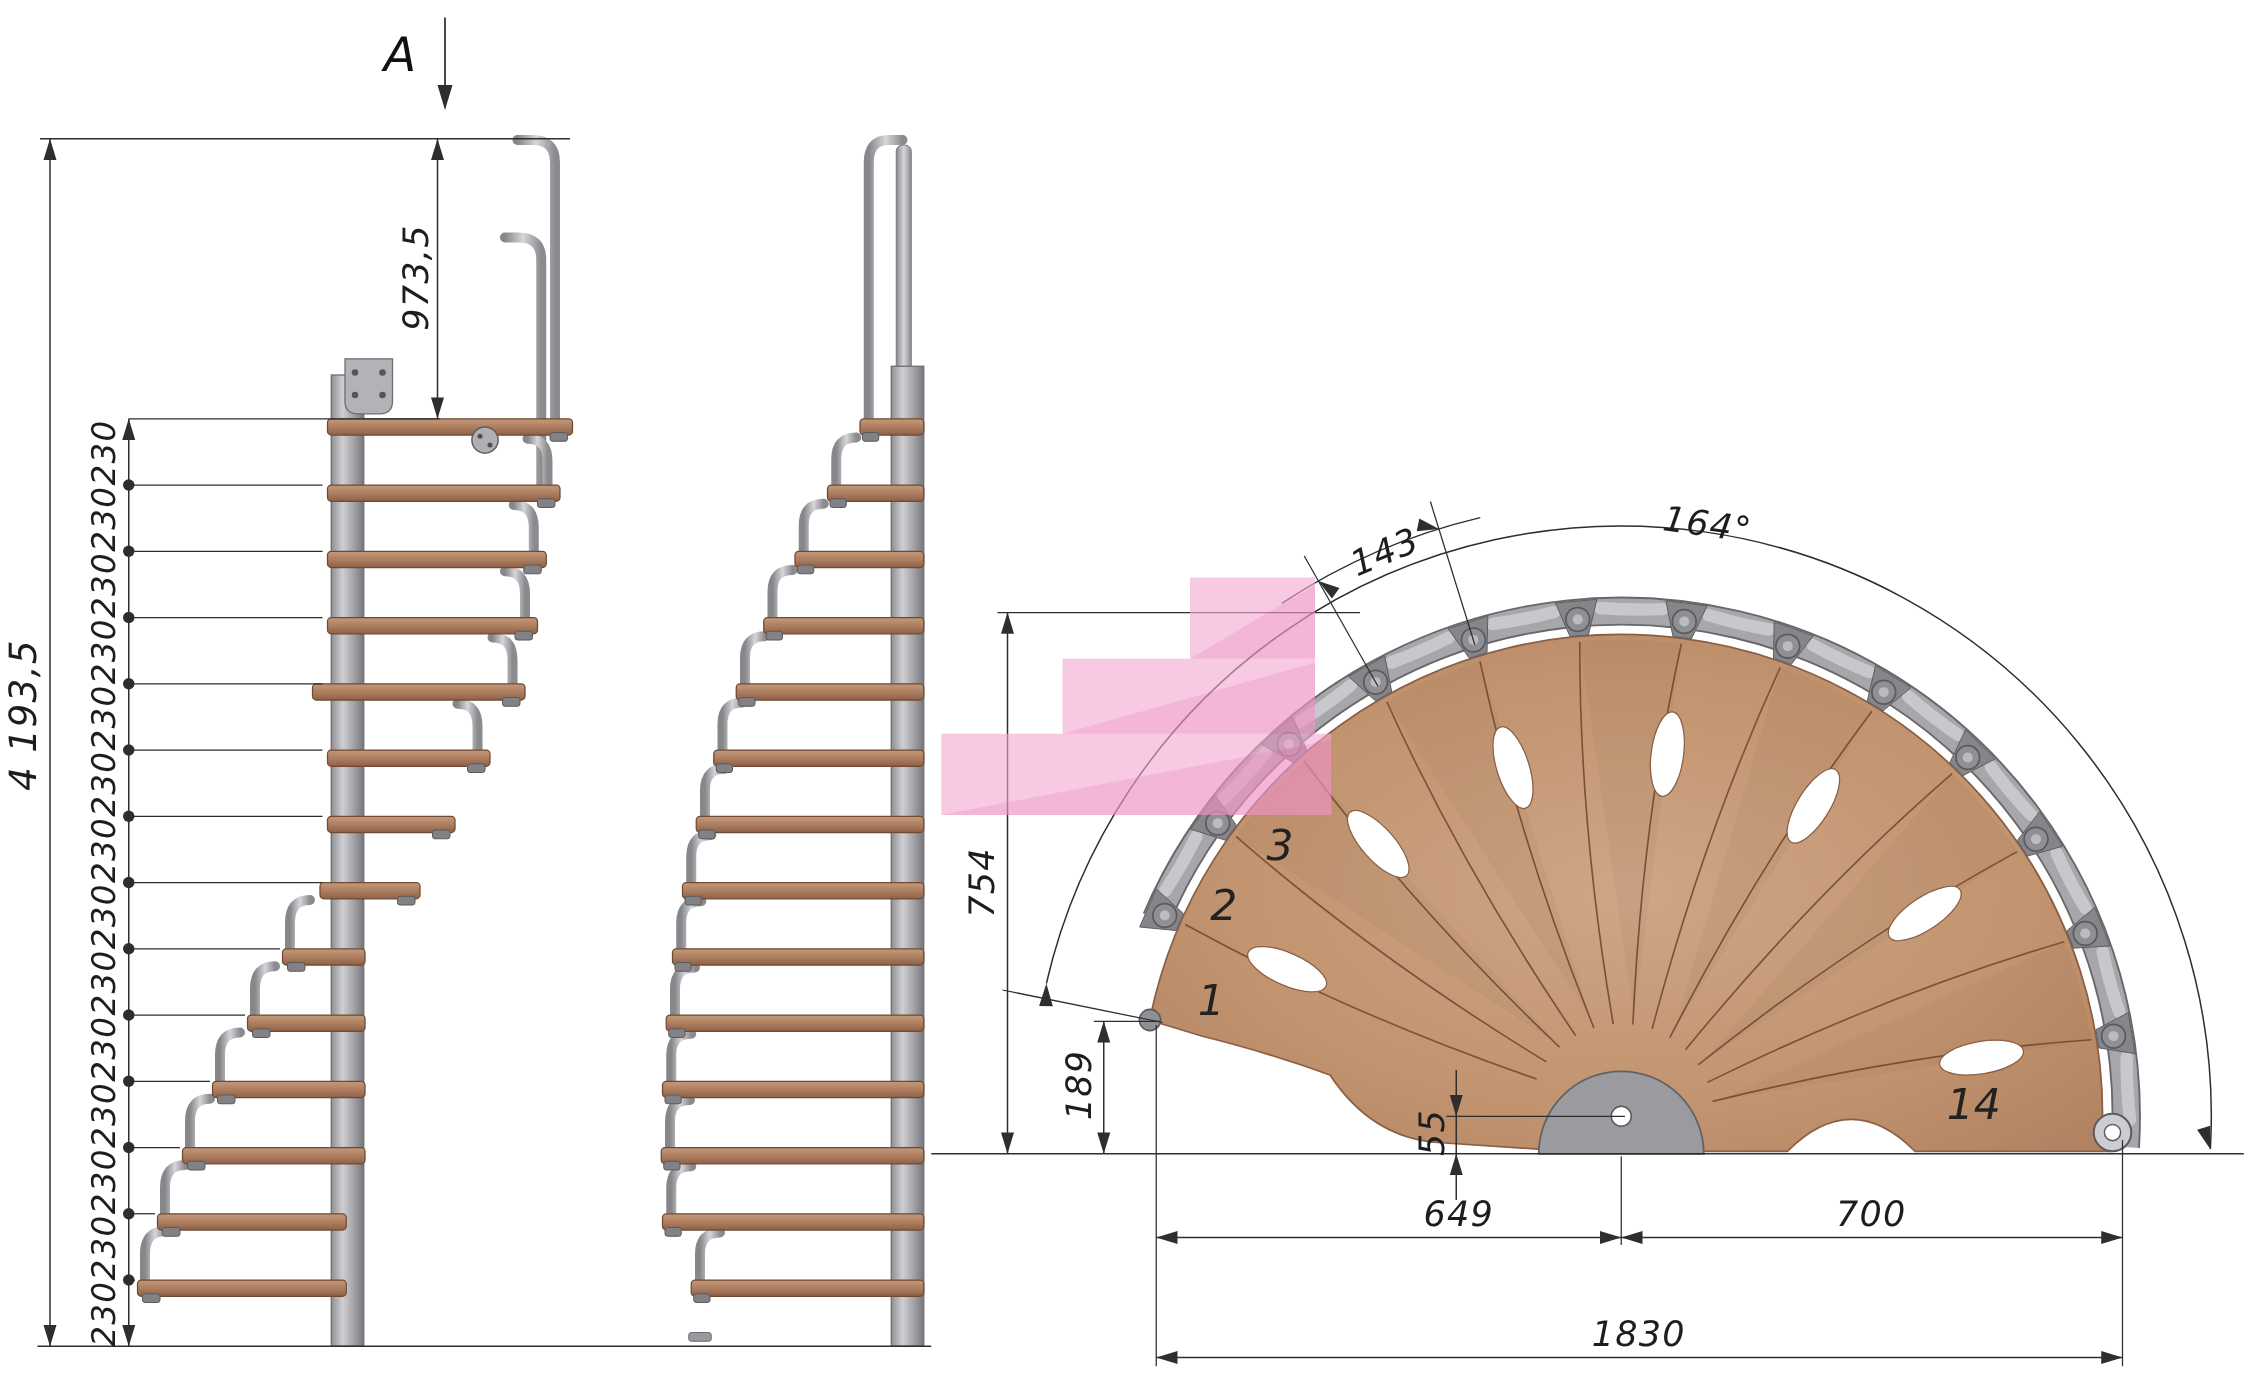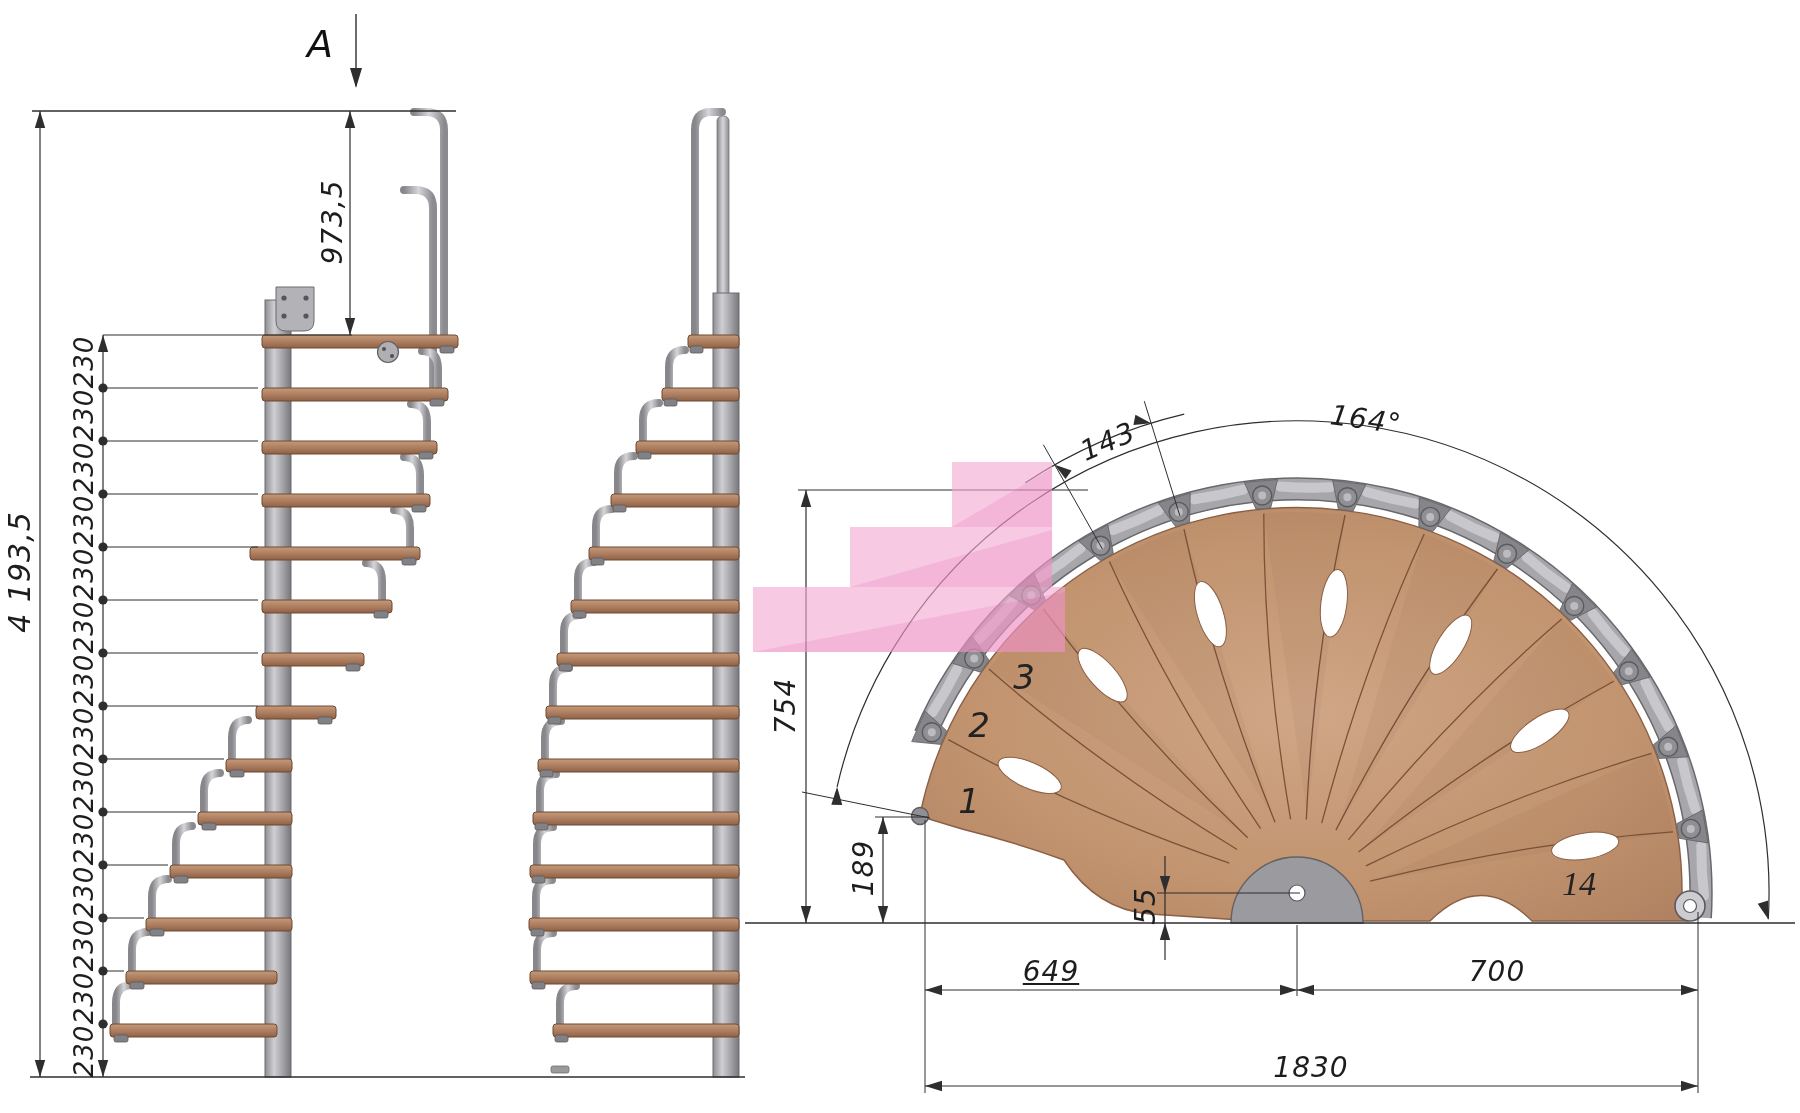--- a/index.html
+++ b/index.html
@@ -340,23 +340,23 @@
       <div class="dim small" style="left: 84px; top: 838.5px; --r: -90deg;">230</div>
       <div class="dim small" style="left: 84px; top: 891.5px; --r: -90deg;">230</div>
       <div class="dim small" style="left: 84px; top: 944.5px; --r: -90deg;">230</div>
       <div class="dim small" style="left: 84px; top: 997.5px; --r: -90deg;">230</div>
       <div class="dim small" style="left: 84px; top: 1050.5px; --r: -90deg;">230</div>
     </div>
 
   <div class="dim" style="left:786px;top:706px;--r:-90deg;">754</div>
   <div class="dim" style="left:864px;top:868px;--r:-90deg;">189</div>
   <div class="dim" style="left:1146px;top:906px;--r:-90deg;">55</div>
-  <div class="dim" style="left:1051px;top:972px;text-decoration:underline;">649</div>
+  <div class="dim" style="left:1167px;top:972px;">649</div>
   <div class="dim" style="left:1497px;top:972px;font-style:italic;">700</div>
   <div class="dim" style="left:1311px;top:1068px;">1830</div>
   <div class="dim" style="left:1108px;top:442px;--r:-23deg;">143</div>
   <div class="dim" style="left:1366px;top:420px;--r:8deg;">164°</div>
 
   <div class="tread-no" style="left:969px;top:801px;">1</div>
   <div class="tread-no" style="left:979px;top:725px;">2</div>
   <div class="tread-no" style="left:1024px;top:677px;">3</div>
-  <div class="tread-no" style="left:1579px;top:884px;font-family:Liberation Serif, serif;">14</div>
+  <div class="tread-no" style="left:1579px;top:884px;">14</div>
 </div>
 
 </body></html>

